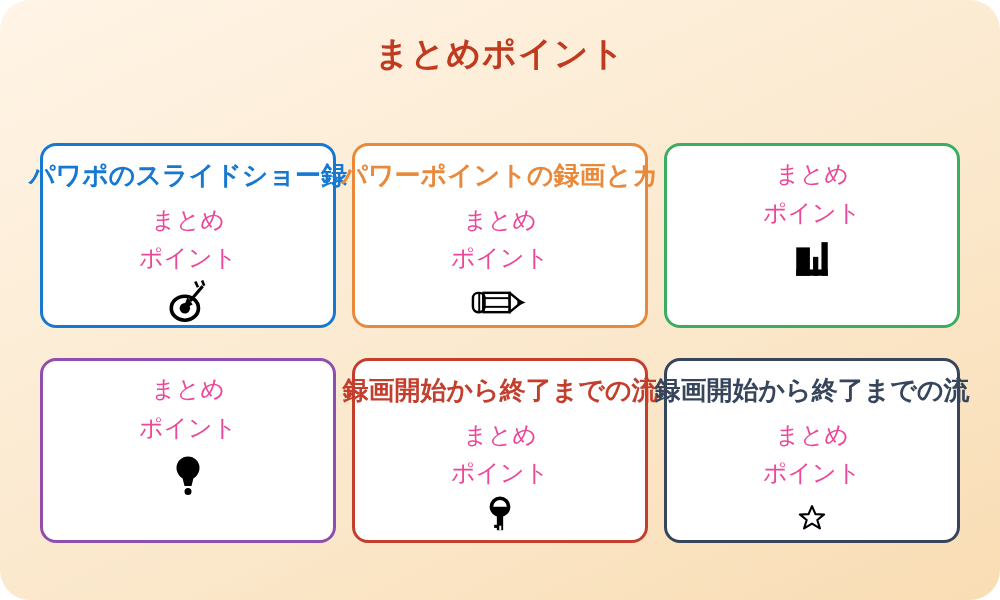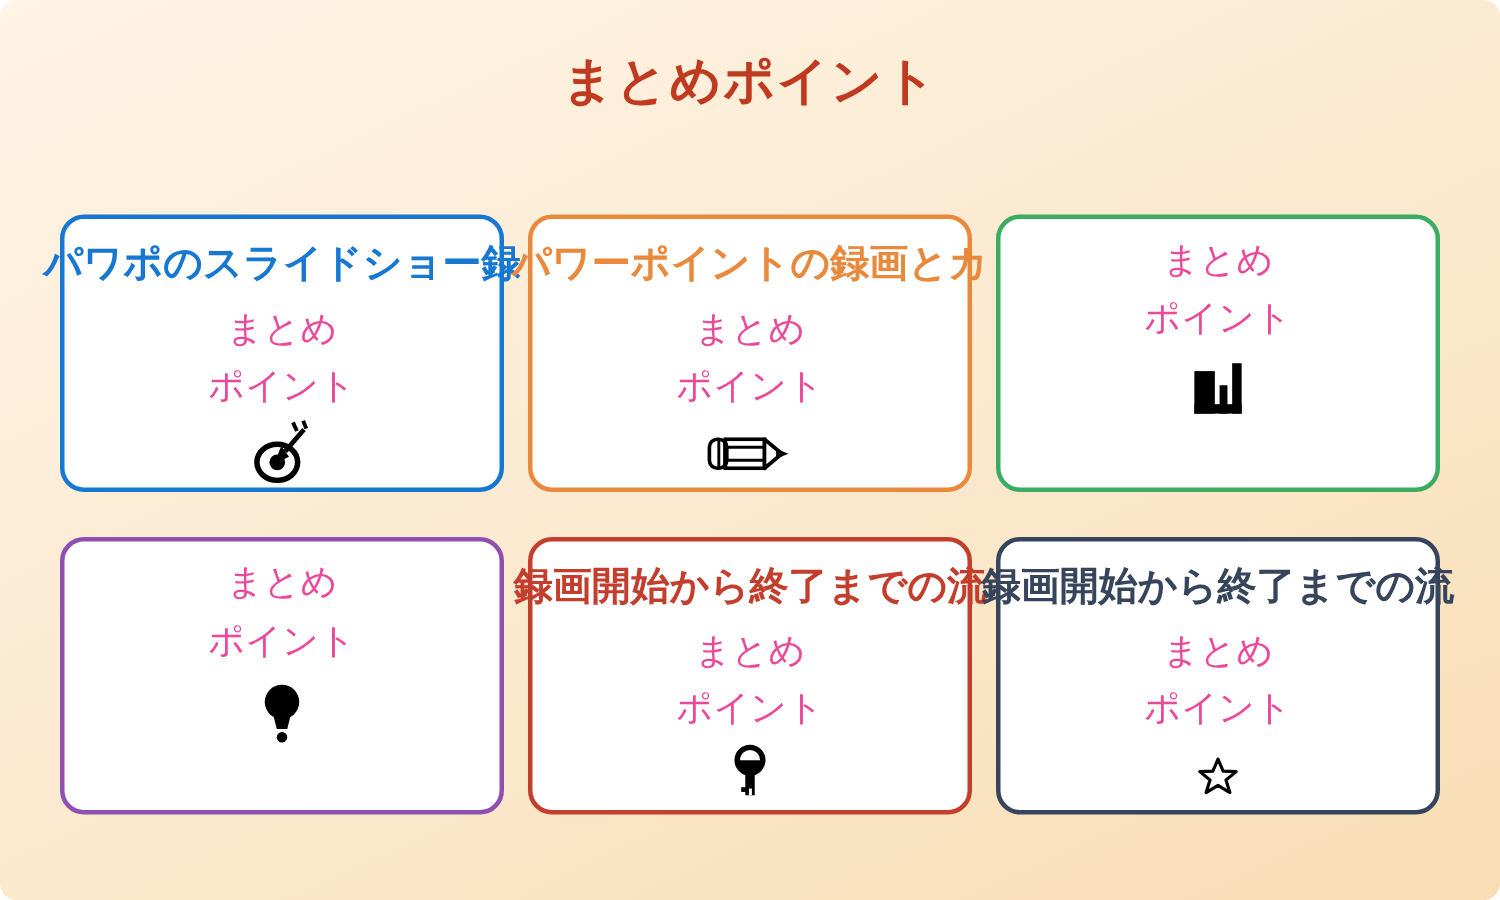--- a/index.html
+++ b/index.html
@@ -3,21 +3,21 @@
 <meta charset="utf-8">
 <style>
   html, body { margin: 0; padding: 0; background: #ffffff; }
   body {
     width: 1000px; height: 600px;
     font-family: "Liberation Sans", "DejaVu Sans", sans-serif;
   }
   .page {
     position: relative;
     width: 1000px; height: 600px;
-    border-radius: 11px;
+    border-radius: 30px;
     background: linear-gradient(155deg, var(--bg-top, #FFF4E6) 0%, #FBE9CE 55%, var(--bg-bottom, #F9DDB4) 100%);
     overflow: hidden;
     box-sizing: border-box;
   }
   .page-title {
     margin: 0;
     padding-top: 31px;
     text-align: center;
     font-size: 34px;
     font-weight: 700;

